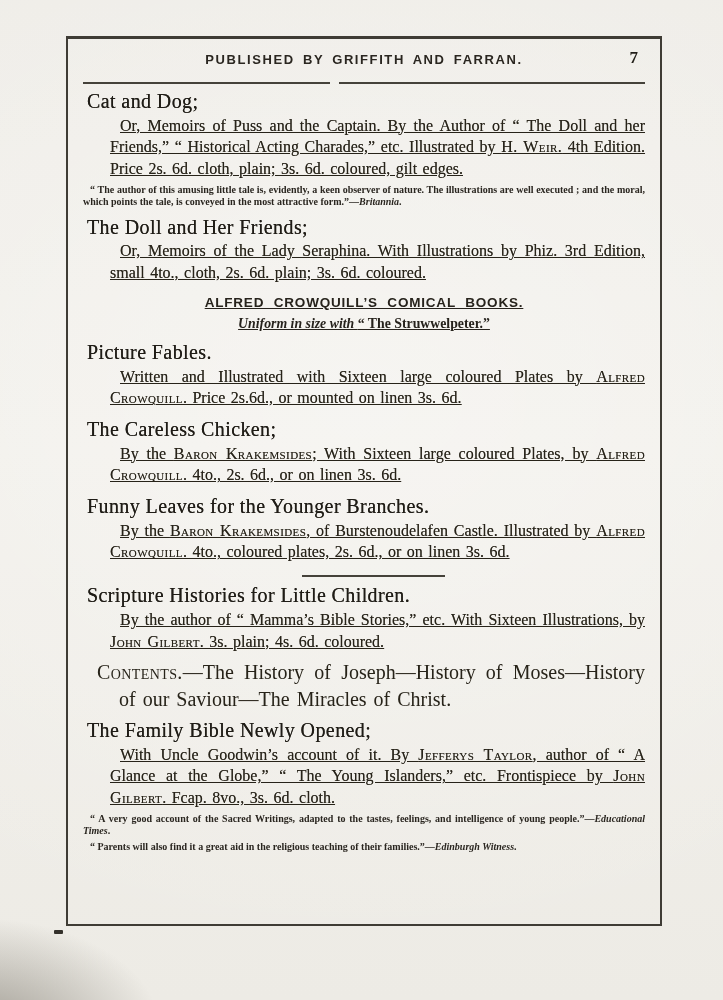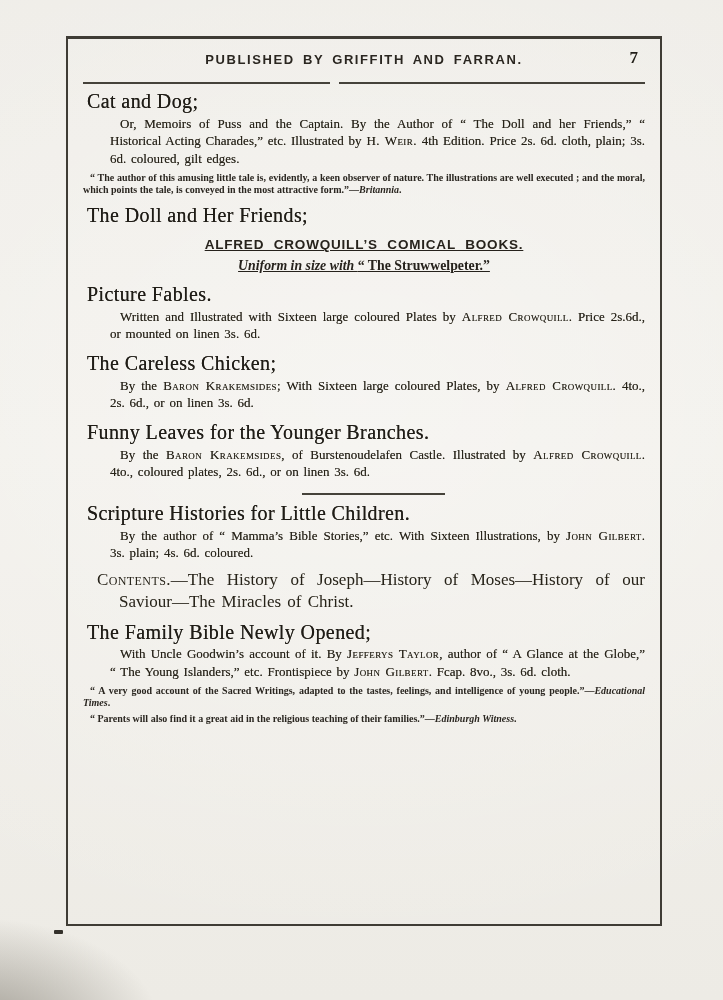--- a/index.html
+++ b/index.html
@@ -48,32 +48,33 @@
   #sec-scripture-histories { margin-top: 0; }
   #sec-family-bible { margin-top: 8px; }
 
   .entry-heading {
     margin: 0 0 0 4px; font-weight: 400; font-size: 20px; line-height: 1.08;
     letter-spacing: 0.4px; color: #1f1c16;
     text-shadow: 0 0 0.6px rgba(31,28,22,0.85);
   }
   .entry-body {
     margin: 2px 0 0 27px; text-indent: 10px;
-    font-size: 13px; line-height: 1.36; text-align: justify;
+    font-size: 16px; line-height: 1.36; text-align: justify;
     word-spacing: 1.5px; color: #272319;
     text-shadow: 0 0 0.3px rgba(39,35,25,0.6);
+    text-decoration: underline;
   }
   .entry-review {
     margin: 4px 0 0 0; text-indent: 7px;
     font-size: 10px; font-weight: 700; line-height: 1.2; text-align: justify;
     color: #2a2620;
   }
   .entry-contents {
     margin: 7px 0 0 36px; text-indent: -22px;
-    font-size: 17px; line-height: 1.32; text-align: justify;
+    font-size: 20px; line-height: 1.32; text-align: justify;
     word-spacing: 2px; color: #272319;
   }
   
   .series-block { margin-top: 11px; text-decoration: underline; }
   .series-title {
     text-align: center; font-family: "Liberation Sans", "DejaVu Sans", sans-serif;
     font-weight: 700; font-size: 13.5px; letter-spacing: 0.8px; word-spacing: 5px;
     color: #27231c;
   }
   .series-note { margin-top: 6px; text-align: center; font-size: 13.8px; color: #26221c; }
@@ -108,20 +109,21 @@
     </div>
 
     <section id="sec-cat-and-dog">
       <h2 class="entry-heading">Cat and Dog;</h2>
       <p class="entry-body"><span>Or, Memoirs of Puss and the Captain.  By the Author of “ The Doll and her Friends,” “ Historical Acting Charades,” etc.  Illustrated by </span><span class="seg-sc">H. Weir.</span><span>  4th Edition.  Price 2s. 6d. cloth, plain; 3s. 6d. coloured, gilt edges.</span></p>
       <p class="entry-review"><span>“ The author of this amusing little tale is, evidently, a keen observer of nature.  The illustrations are well executed ; and the moral, which points the tale, is conveyed in the most attractive form.”—</span><span class="seg-i">Britannia</span><span>.</span></p>
     </section>
 
     <section id="sec-doll-friends">
       <h2 class="entry-heading">The Doll and Her Friends;</h2>
+      <p class="entry-body"><span>Or, Memoirs of the Lady Seraphina.  With Illustrations by Phiz. 3rd Edition, small 4to., cloth, 2s. 6d. plain; 3s. 6d. coloured.</span></p>
     </section>
 
     <div class="series-block">
       <div class="series-title">ALFRED CROWQUILL’S COMICAL BOOKS.</div>
       <div class="series-note"><span class="seg-bi">Uniform in size with </span><span class="seg-b">“ The Struwwelpeter.”</span></div>
     </div>
 
     <section id="sec-picture-fables">
       <h2 class="entry-heading">Picture Fables.</h2>
       <p class="entry-body"><span>Written and Illustrated with Sixteen large coloured Plates by </span><span class="seg-sc">Alfred Crowquill</span><span>.  Price 2s.6d., or mounted on linen 3s. 6d.</span></p>

